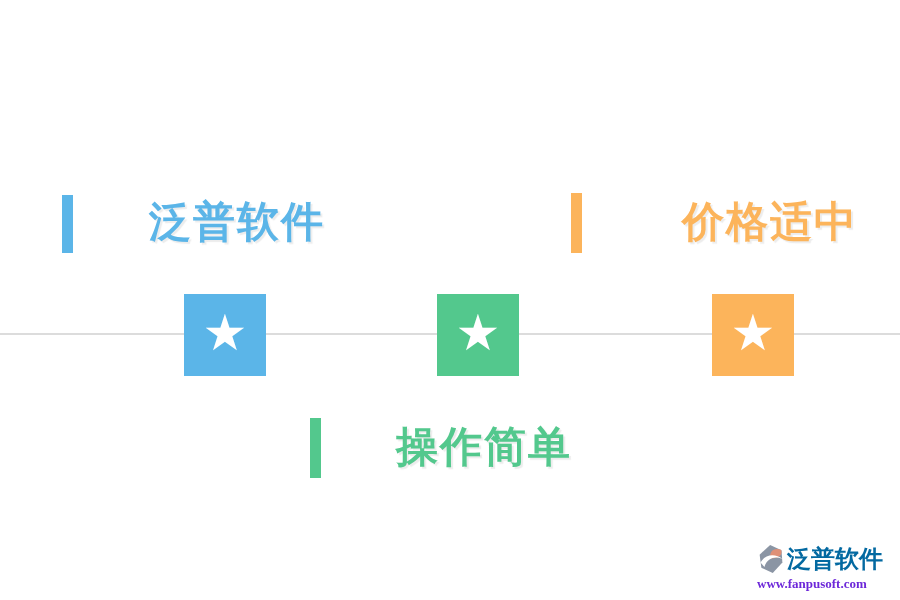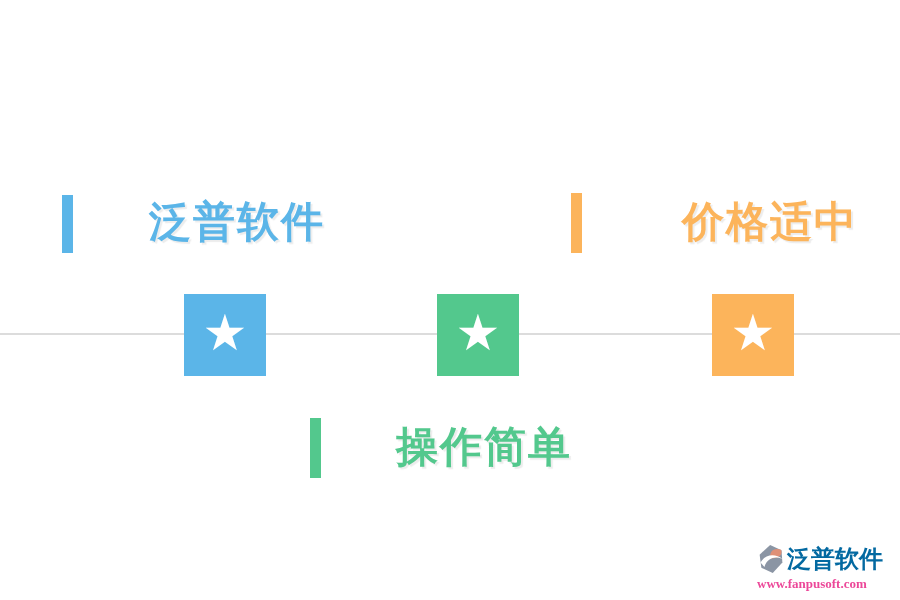--- a/index.html
+++ b/index.html
@@ -108,14 +108,14 @@
   <div class="brand-row">
     <span style="display:inline-block;width:28px;height:30px;">
       <svg width="28" height="30" viewBox="0 0 32 34">
         <path d="M15 1 L28 7 L29 21 L18 33 L5 27 L3 12 Z" fill="#8b95a4"></path>
         <path d="M15.5 16.5 C13.5 9 19 3.5 27.5 6.5 C29.5 12 26 16 15.5 16.5 Z" fill="#df8f76"></path>
         <path d="M4 21 C9 11.5 21 10.5 29 17 C21 13.5 12 15.5 8.5 26 Z" fill="#ffffff"></path>
       </svg>
     </span>
     <span class="brand-name" style="color: #0369a1;">泛普软件</span>
   </div>
-  <div class="brand-url" style="color: #ec4899;">www.fanpusoft.com</div>
+  <div class="brand-url" style="color: #6d28d9;">www.fanpusoft.com</div>
 </div>
 
 </body></html>

